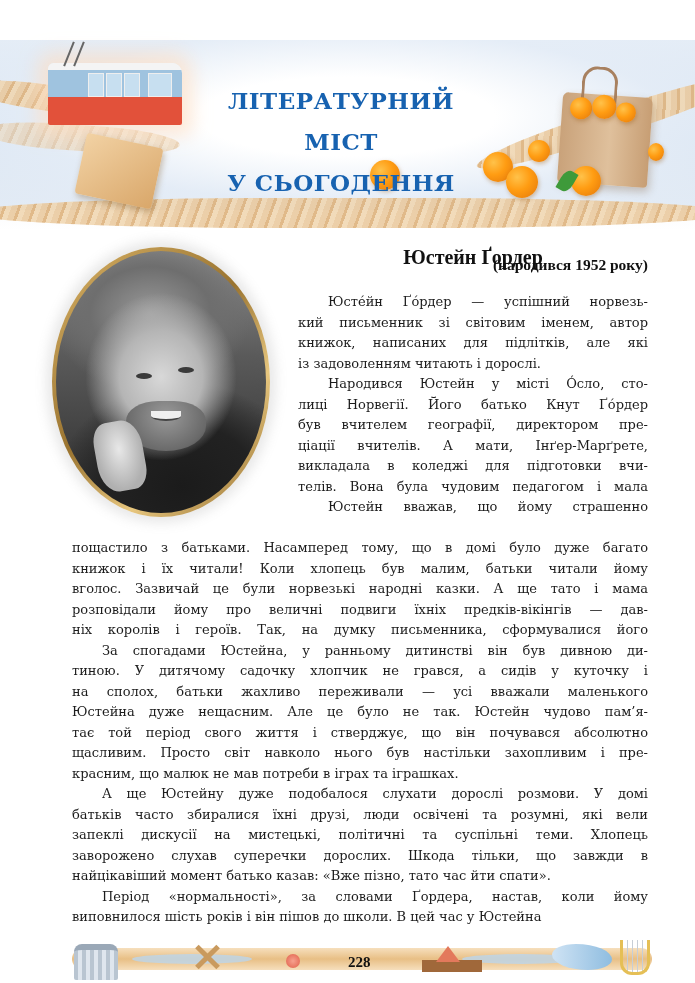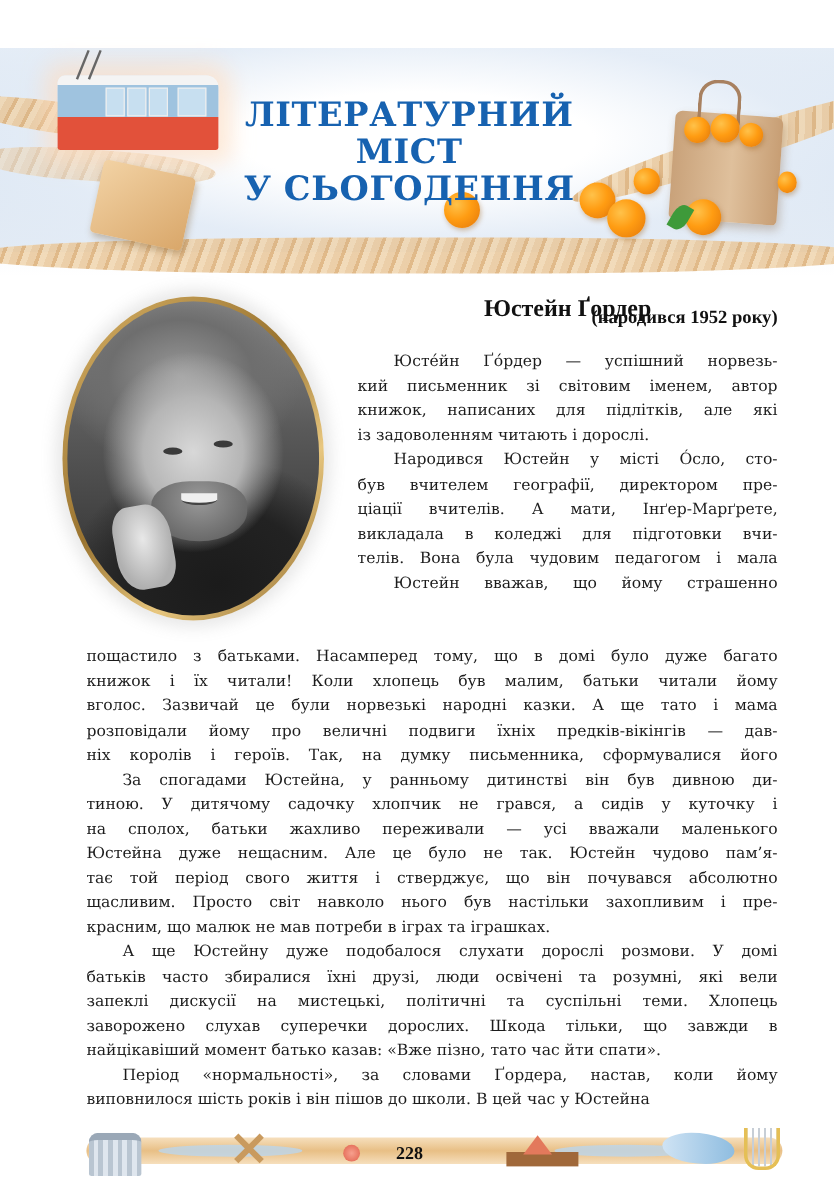--- a/index.html
+++ b/index.html
@@ -34,21 +34,21 @@
   .bag { position: absolute; left: 560px; top: 95px; width: 90px; height: 90px;
     background: linear-gradient(90deg, #c9a27a, #dfc09c 55%, #c79e74);
     border-radius: 6px 6px 4px 4px; transform: rotate(4deg); box-shadow: 2px 4px 8px rgba(120,80,40,0.3); }
   .bag .handle { position: absolute; left: 18px; top: -28px; width: 30px; height: 34px; border: 3px solid #a88160; border-bottom: none; border-radius: 16px 16px 0 0; }
   .orange { position: absolute; border-radius: 50%;
     background: radial-gradient(circle at 35% 35%, #ffc24a 0%, #ff9c12 45%, #e2760a 100%);
     box-shadow: 1px 2px 4px rgba(150,80,0,0.35); }
   .leaf { position: absolute; width: 14px; height: 22px; background: #3e9a3a; border-radius: 50% 0; transform: rotate(30deg); }
   .banner-title { position: absolute; left: 196px; top: 80px; width: 290px; text-align: center;
     font-family: "DejaVu Serif", serif; font-weight: bold; color: #1762b0;
-    font-size: 28px; line-height: 31px; letter-spacing: 0.5px; }
+    font-size: 23px; line-height: 41px; letter-spacing: 0.5px; }
   .banner-title span { display: block; }
 
   
   .portrait { position: absolute; left: 52px; top: 247px; width: 218px; height: 270px; border-radius: 50%;
     background: linear-gradient(135deg, #d9b368, #9a7430 45%, #e8c77f 70%, #8a6426);
     box-shadow: 0 0 12px 6px rgba(230,230,230,0.9); }
   .portrait .photo { position: absolute; left: 4px; top: 4px; right: 4px; bottom: 4px; border-radius: 50%;
     background:
       radial-gradient(ellipse 36% 32% at 50% 48%, #d8d8d8 0%, #b5b5b5 55%, rgba(90,90,90,0) 100%),
       radial-gradient(ellipse 48% 30% at 45% 24%, #9a9a9a 0%, #6e6e6e 60%, rgba(60,60,60,0) 100%),
@@ -85,21 +85,21 @@
   .footer .windmill { position: absolute; left: 120px; top: 2px; width: 30px; height: 30px; }
   .footer .windmill:before, .footer .windmill:after { content: ""; position: absolute; left: 13px; top: 0; width: 5px; height: 30px; background: #c99a5e; }
   .footer .windmill:before { transform: rotate(45deg); } .footer .windmill:after { transform: rotate(-45deg); }
   .footer .rose { position: absolute; left: 214px; top: 14px; width: 14px; height: 14px; border-radius: 50%; background: radial-gradient(circle, #f7a08e, #e0604a); }
   .footer .ship { position: absolute; left: 350px; top: 6px; width: 60px; height: 26px;
     background: linear-gradient(180deg, transparent 0 55%, #a0683a 55% 100%); }
   .footer .ship:before { content:""; position:absolute; left: 14px; top: 0; width: 0; height: 0;
     border-left: 12px solid transparent; border-right: 12px solid transparent; border-bottom: 16px solid #e3795c; }
   .footer .angel { position: absolute; left: 480px; top: 4px; width: 60px; height: 26px; border-radius: 40% 60% 40% 60%; background: linear-gradient(90deg, #cfe3f4, #8fbde0); }
   .footer .lyre { position: absolute; left: 548px; top: 0px; width: 24px; height: 32px; border: 3px solid #e5bf56; border-top: none; border-radius: 0 0 12px 12px; background: repeating-linear-gradient(90deg, transparent 0 4px, #c7ced6 4px 5px); }
-  .page-num { position: absolute; left: 330px; top: 954px; font-family: "Liberation Serif", serif; font-weight: bold; font-size: 15px; color: #111;
+  .page-num { position: absolute; left: 348px; top: 954px; font-family: "Liberation Serif", serif; font-weight: bold; font-size: 15px; color: #111;
     background: rgba(255,255,255,0.0); }
 </style>
 </head>
 <body>
 
 <div class="banner">
   <div class="sky"></div>
   <div class="ribbon rb2"></div>
   <div class="ribbon rb4"></div>
   <div class="ribbon rb3"></div>
@@ -144,20 +144,21 @@
 
 <div class="heading h-name">Юстейн Ґордер</div>
 <div class="heading h-sub">(народився 1952 року)</div>
 
 <div class="p right-col" id="rightcol" style="top:292px">
     <span class="ln indent">Юстéйн Ґóрдер — успішний норвезь-</span>
     <span class="ln">кий письменник зі світовим іменем, автор</span>
     <span class="ln">книжок, написаних для підлітків, але які</span>
     <span class="ln last">із задоволенням читають і дорослі.</span>
     <span class="ln indent">Народився Юстейн у місті Óсло, сто-</span>
+    <span class="ln">лиці Норвегії. Його батько Кнут Ґóрдер</span>
     <span class="ln">був вчителем географії, директором пре-</span>
     <span class="ln">ціації вчителів. А мати, Інґер-Марґрете,</span>
     <span class="ln">викладала в коледжі для підготовки вчи-</span>
     <span class="ln">телів. Вона була чудовим педагогом і мала</span>
     <span class="ln indent">Юстейн вважав, що йому страшенно</span>
   </div>
 
 <div class="p full-col" id="fullcol" style="top:538px">
     <span class="ln">пощастило з батьками. Насамперед тому, що в домі було дуже багато</span>
     <span class="ln">книжок і їх читали! Коли хлопець був малим, батьки читали йому</span>

